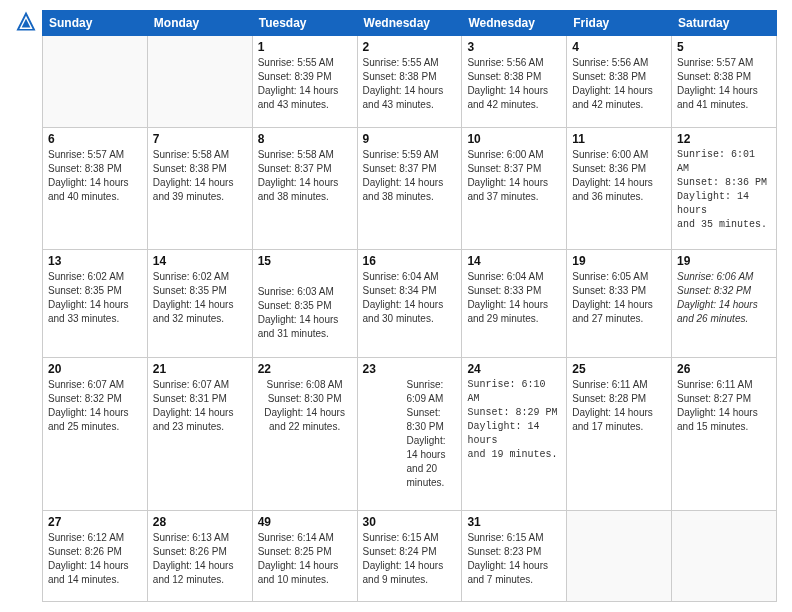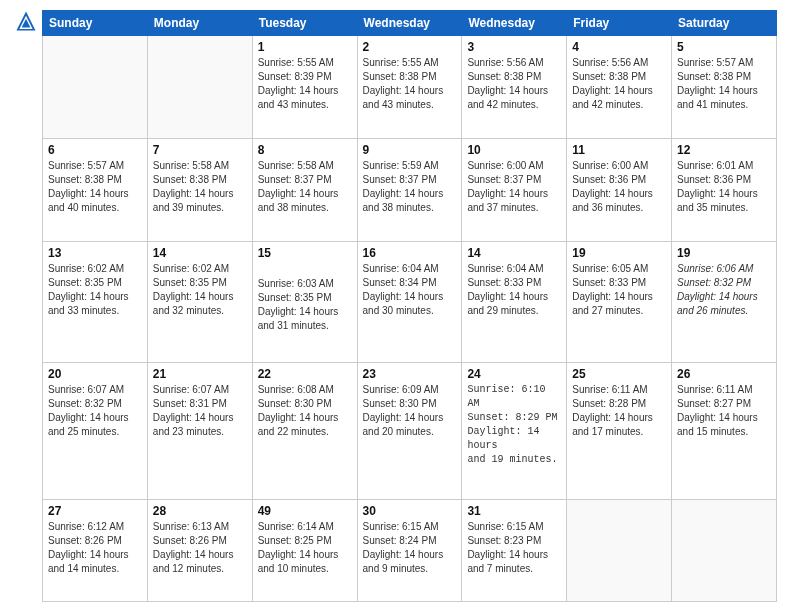--- a/index.html
+++ b/index.html
@@ -212,21 +212,21 @@
           </td>
           <td>
             <span class="day-num">11</span>
             <div class="cell-info" style="white-space: pre-line;">Sunrise: 6:00 AM
 Sunset: 8:36 PM
 Daylight: 14 hours
 and 36 minutes.</div>
           </td>
           <td>
             <span class="day-num">12</span>
-            <div class="cell-info" style="white-space: pre-line;">Sunrise: 6:01 AM
+            <div class="cell-info" style="white-space: pre-line; font-family: Liberation Mono, monospace;">Sunrise: 6:01 AM
 Sunset: 8:36 PM
 Daylight: 14 hours
 and 35 minutes.</div>
           </td>
         </tr>
         <tr>
           <td>
             <span class="day-num">13</span>
             <div class="cell-info" style="white-space: pre-line;">Sunrise: 6:02 AM
 Sunset: 8:35 PM
@@ -286,28 +286,28 @@
           </td>
           <td>
             <span class="day-num">21</span>
             <div class="cell-info" style="white-space: pre-line;">Sunrise: 6:07 AM
 Sunset: 8:31 PM
 Daylight: 14 hours
 and 23 minutes.</div>
           </td>
           <td>
             <span class="day-num">22</span>
-            <div class="cell-info" style="white-space: pre-line;">Sunrise: 6:08 AM
+            <div class="cell-info" style="white-space: pre-line; text-align: center;">Sunrise: 6:08 AM
 Sunset: 8:30 PM
 Daylight: 14 hours
 and 22 minutes.</div>
           </td>
           <td>
             <span class="day-num">23</span>
-            <div class="cell-info" style="white-space: pre-line;">Sunrise: 6:09 AM
+            <div class="cell-info" style="white-space: pre-line; margin-left: 44px;">Sunrise: 6:09 AM
 Sunset: 8:30 PM
 Daylight: 14 hours
 and 20 minutes.</div>
           </td>
           <td>
             <span class="day-num">24</span>
             <div class="cell-info" style="white-space: pre-line; font-family: Liberation Mono, monospace;">Sunrise: 6:10 AM
 Sunset: 8:29 PM
 Daylight: 14 hours
 and 19 minutes.</div>

